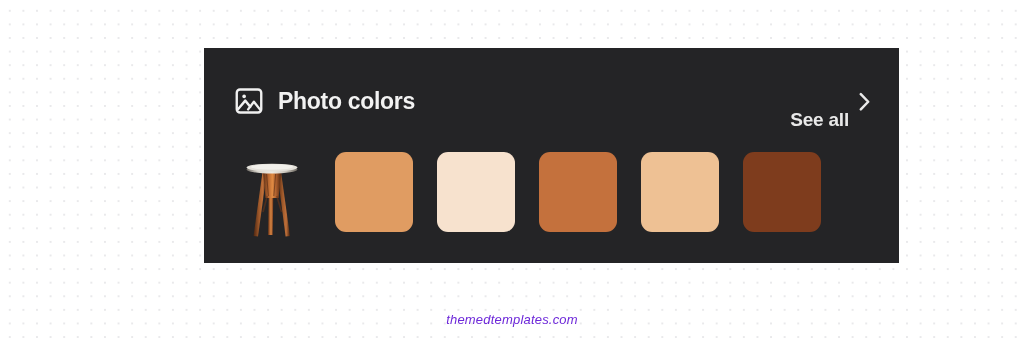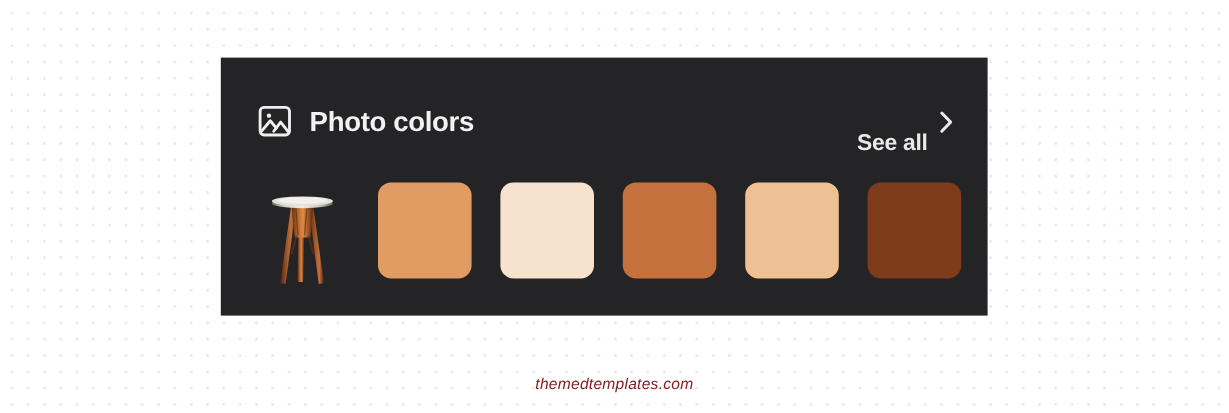--- a/index.html
+++ b/index.html
@@ -16,23 +16,23 @@
     background-image: radial-gradient(circle, #e9e9eb 1.1px, transparent 1.2px);
     background-size: 13.6px 13.6px;
     background-position: 3px 4px;
     font-family: "Liberation Sans", sans-serif;
     position: relative;
   }
 
   
   .card {
     position: absolute;
-    left: 184px;
+    left: 204px;
     top: 48px;
-    width: 639px;
+    width: 695px;
     height: 215px;
     background: #242426;
   }
 
   
   .card-header {
     position: absolute;
     left: 30px;
     top: 33px;
     right: 28px;
@@ -119,21 +119,21 @@
   
   .watermark {
     position: absolute;
     left: 0;
     right: 0;
     top: 312px;
     text-align: center;
     font-family: "Liberation Sans", sans-serif;
     font-style: italic;
     font-size: 13px;
-    color: #7f1d1d;
+    color: #6d28d9;
     letter-spacing: 0.2px;
   }
 </style>
 </head>
 <body style="background-color: rgb(255, 255, 255);">
 
 <div class="card" style="background: rgb(36, 36, 38);">
 
   <div class="card-header">
 

